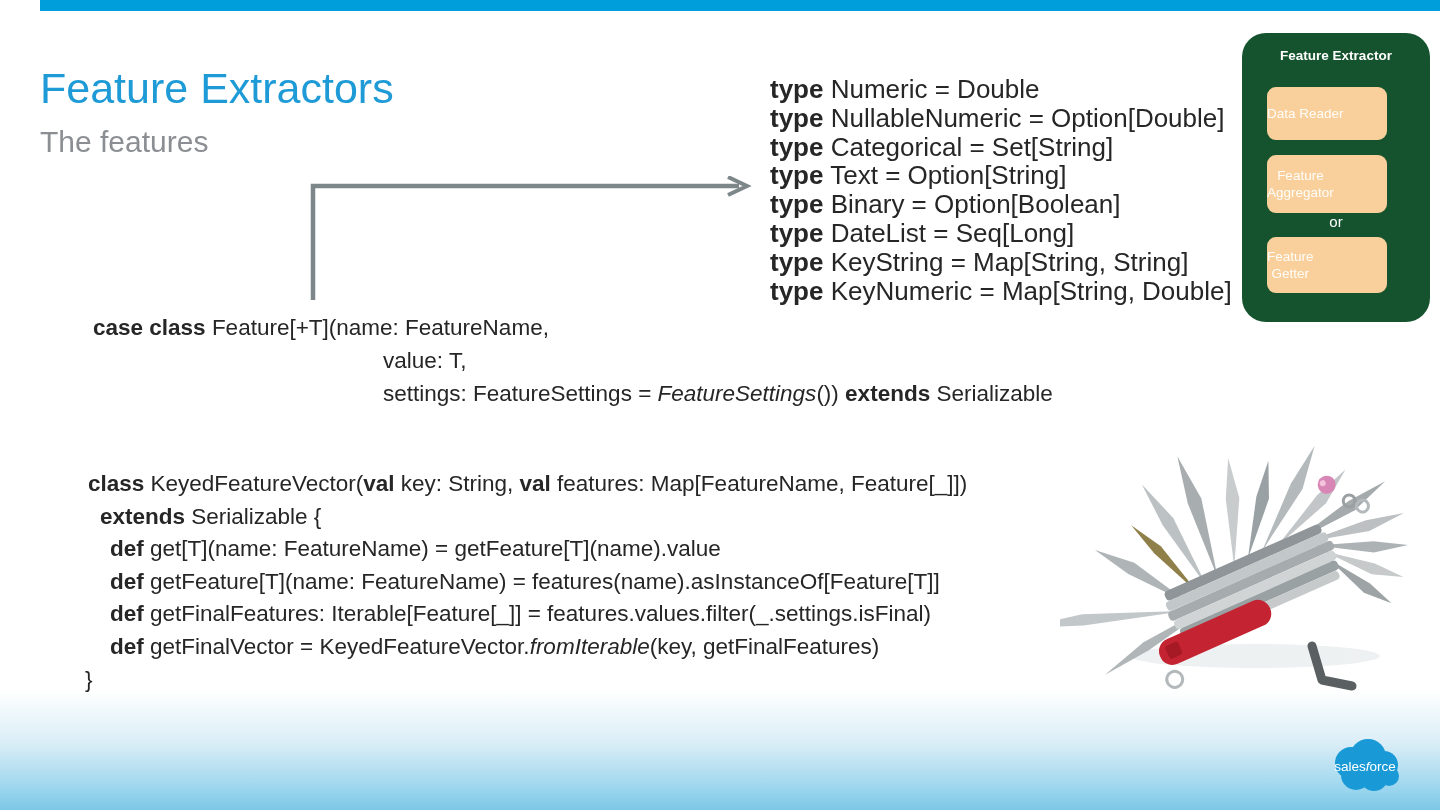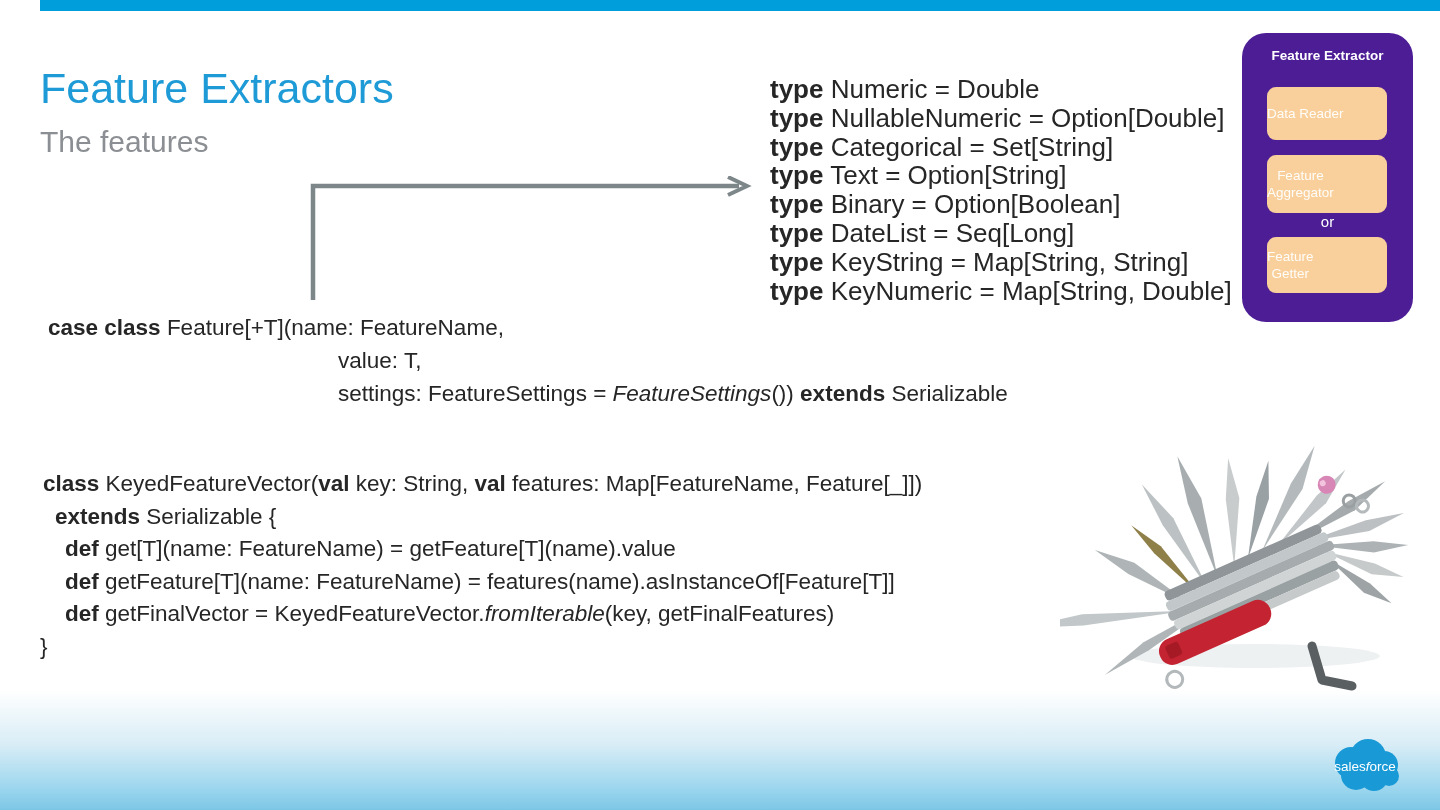--- a/index.html
+++ b/index.html
@@ -9,30 +9,30 @@
   }
   .top-bar{position:absolute;left:40px;top:0;right:0;height:11px;background:#009fdb;}
   .title{position:absolute;left:40px;top:64px;font-size:43px;color:#1e9bd7;letter-spacing:0;}
   .subtitle{position:absolute;left:40px;top:125px;font-size:30px;color:#8b8e92;}
   .type-list{position:absolute;left:770px;top:75px;font-size:26px;line-height:28.8px;color:#262626;}
   .type-list .row{white-space:pre;}
   .kw{font-weight:bold;}
   .it{font-style:italic;}
   .arrow-svg{position:absolute;left:305px;top:176px;}
   .code{position:absolute;font-size:22.5px;color:#262626;}
-  .code .ln{white-space:pre;}
+  .code .ln{white-space:pre;margin-left:45px;}
   .case-block{left:48px;top:311px;line-height:33px;}
   .case-block .ind{padding-left:290px;}
   .class-block{left:40px;top:468px;line-height:32.6px;}
   .class-block .i1{padding-left:3px;}
   .class-block .i2{padding-left:15px;}
   .class-block .i3{padding-left:25px;}
   .panel{
-    position:absolute;left:1242px;top:33px;width:171px;height:289px;
-    background:#4c1d95;border-radius:24px;
+    position:absolute;left:1242px;top:33px;width:188px;height:289px;
+    background:#14532d;border-radius:24px;
   }
   .panel-title{position:absolute;top:15px;left:0;right:0;text-align:center;
     color:#ffffff;font-weight:bold;font-size:13.5px;}
   .panel-box{
     position:absolute;left:25px;width:120px;background:#f9d09b;border-radius:9px;
     color:rgba(255,255,255,0.95);font-size:13.5px;line-height:17px;text-align:center;
     display:flex;align-items:center;
   }
   .box1{top:54px;height:53px;}
   .box2{top:122px;height:58px;}
@@ -76,20 +76,21 @@
     <div class="ln"><span class="kw">case class</span><span> Feature[+T](name: FeatureName,</span></div>
     <div class="ln ind"><span>value: T,</span></div>
     <div class="ln ind"><span>settings: FeatureSettings = </span><span class="it">FeatureSettings</span><span>()) </span><span class="kw">extends</span><span> Serializable</span></div>
   </div>
 
   <div class="code class-block">
     <div class="ln i1"><span class="kw">class</span><span> KeyedFeatureVector(</span><span class="kw">val</span><span> key: String, </span><span class="kw">val</span><span> features: Map[FeatureName, Feature[_]])</span></div>
     <div class="ln i2"><span class="kw">extends</span><span> Serializable {</span></div>
     <div class="ln i3"><span class="kw">def</span><span> get[T](name: FeatureName) = getFeature[T](name).value</span></div>
     <div class="ln i3"><span class="kw">def</span><span> getFeature[T](name: FeatureName) = features(name).asInstanceOf[Feature[T]]</span></div>
+    <div class="ln i3"><span class="kw">def</span><span> getFinalFeatures: Iterable[Feature[_]] = features.values.filter(_.settings.isFinal)</span></div>
     <div class="ln i3"><span class="kw">def</span><span> getFinalVector = KeyedFeatureVector.</span><span class="it">fromIterable</span><span>(key, getFinalFeatures)</span></div>
     <div class="ln"><span>}</span></div>
   </div>
 
   <div class="panel">
     <div class="panel-title">Feature Extractor</div>
     <div class="panel-box box1">
       <span>Data Reader</span>
     </div>
     <div class="panel-box box2">

